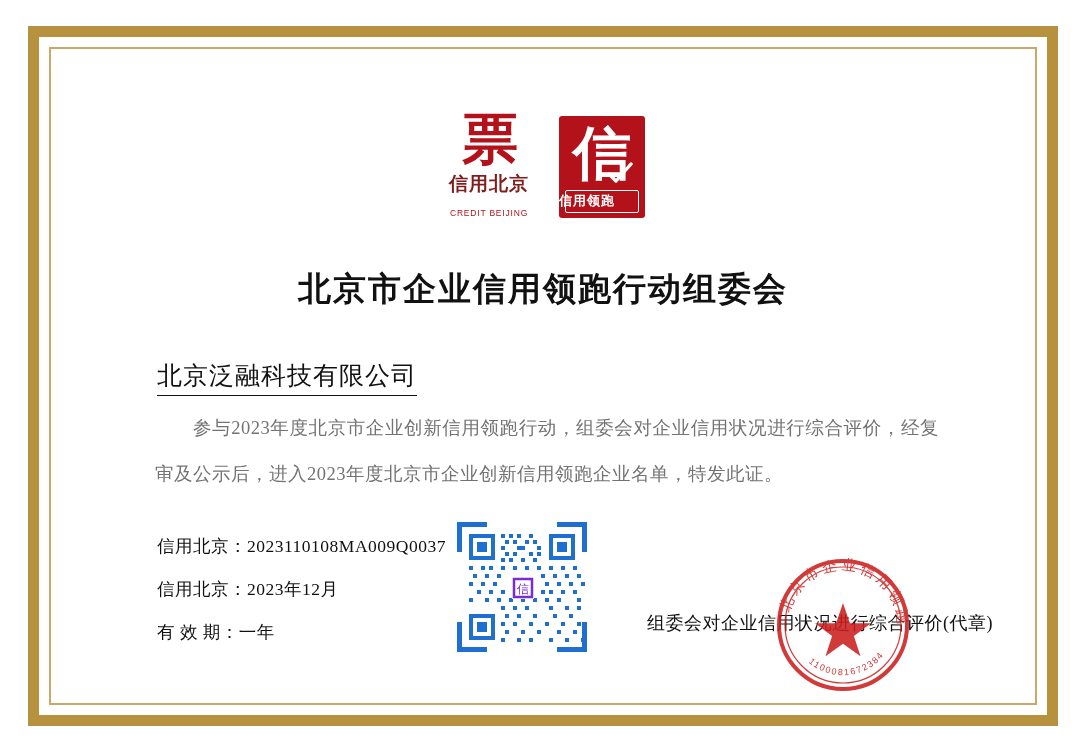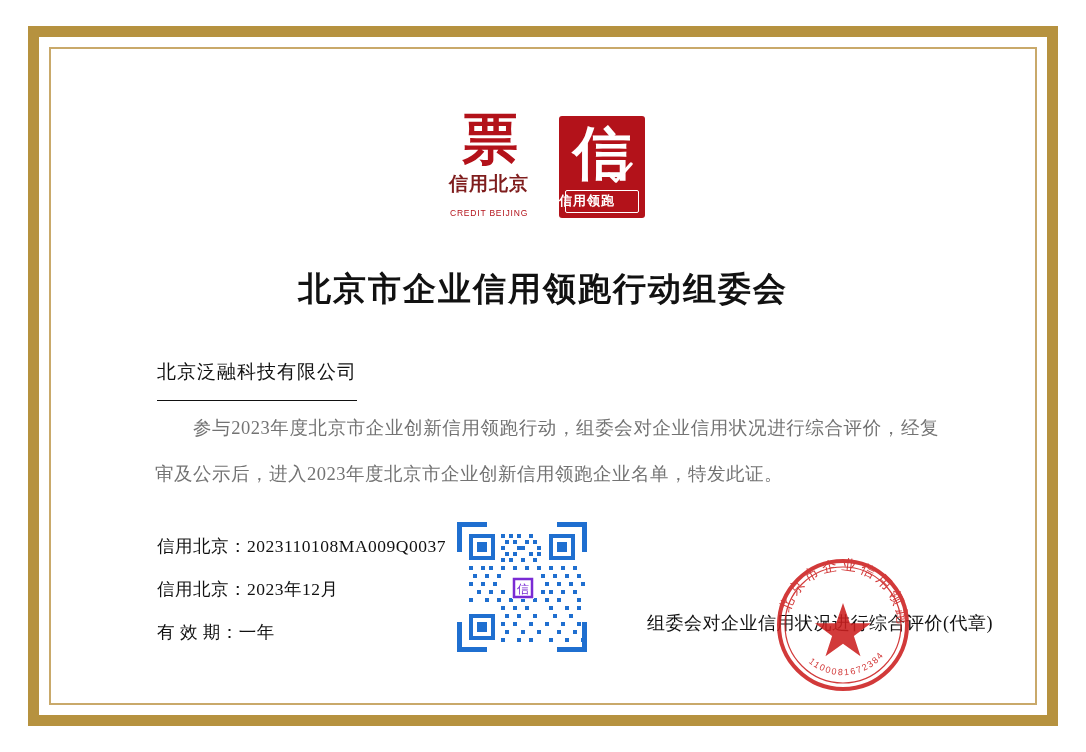--- a/index.html
+++ b/index.html
@@ -156,25 +156,25 @@
     font-weight: bold;
     letter-spacing: 2px;
     color: #111111;
   }
 
   
   .recipient {
     position: absolute;
     left: 106px;
     top: 310px;
-    font-size: 19px;
+    font-size: 25px;
     letter-spacing: 1px;
     color: #111111;
     border-bottom: 1.5px solid #111111;
-    padding-bottom: 15px;
+    padding-bottom: 3px;
   }
 
   
   .body-text {
     position: absolute;
     left: 104px;
     right: 96px;
     top: 356px;
     font-size: 18.5px;
     line-height: 46px;

